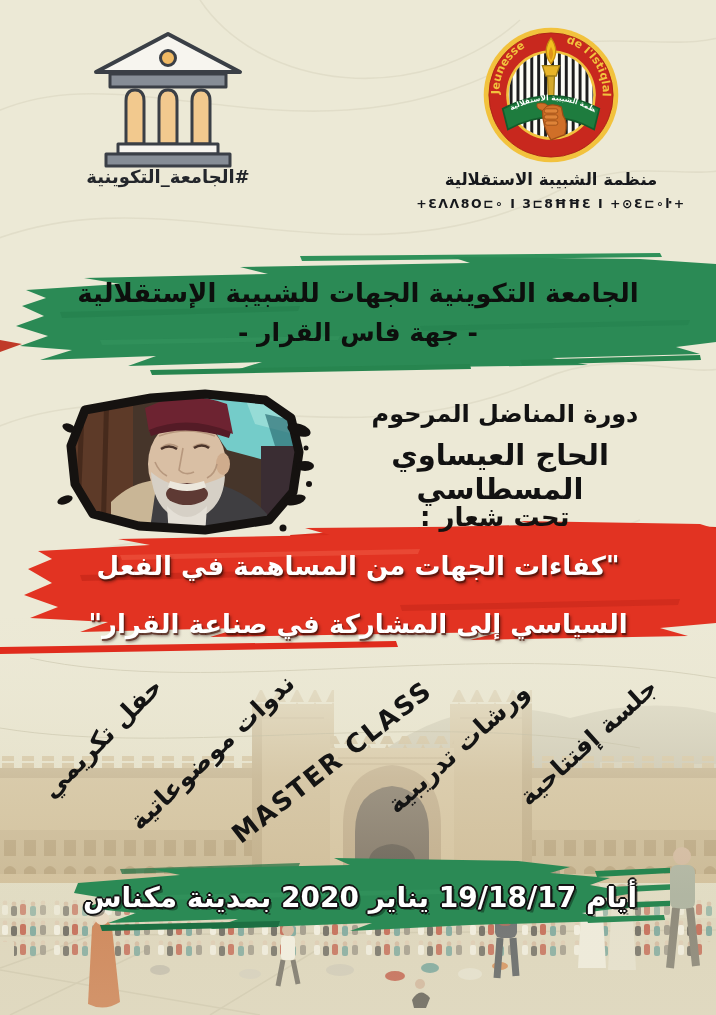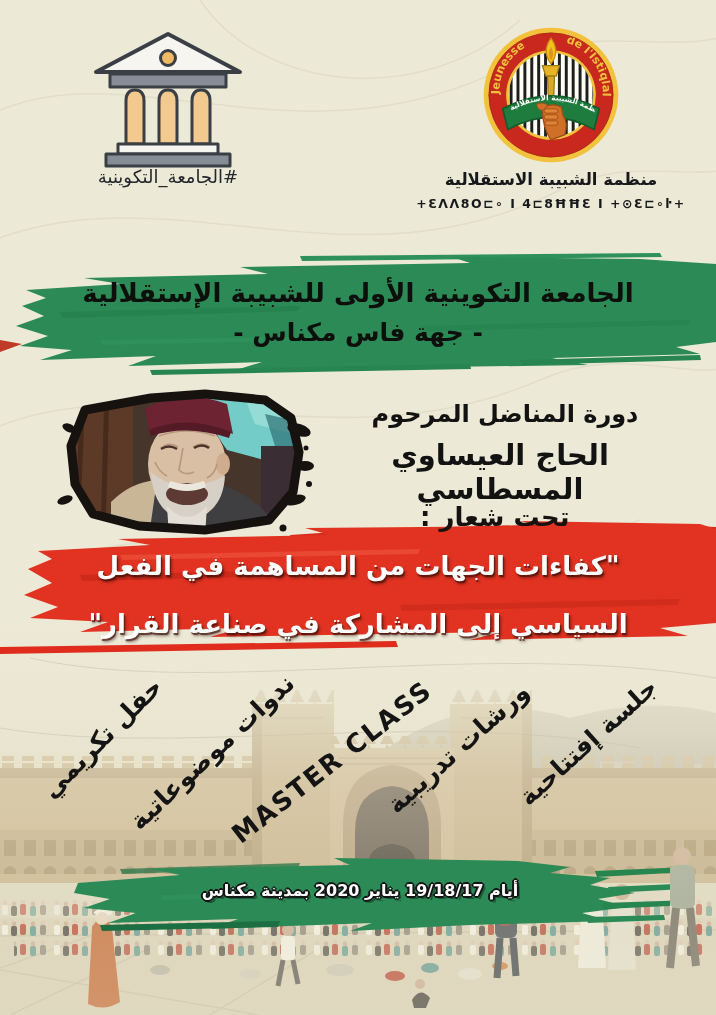--- a/index.html
+++ b/index.html
@@ -6,21 +6,21 @@
   body{background:#777;font-family:"DejaVu Sans",sans-serif;}
   .poster{position:relative;width:716px;height:1015px;overflow:hidden;background:#ece9d6;margin:0 auto;}
   .abs{position:absolute;}
   .layer0{z-index:0;} .layer1{z-index:1;} .layer2{z-index:2;} .layer3{z-index:3;}
   .layer4{z-index:4;} .layer5{z-index:5;}
   .ar{direction:rtl;unicode-bidi:embed;}
   svg{display:block;}
   svg text{font-family:"DejaVu Sans",sans-serif;}
 
   
-  .hashtag{left:40px;top:166px;width:256px;text-align:center;font-size:18px;font-weight:normal;color:#23262b;}
+  .hashtag{left:40px;top:166px;width:256px;text-align:center;font-size:18px;font-weight:bold;color:#23262b;}
   .org-name{left:396px;top:170px;width:310px;text-align:center;font-size:16.5px;font-weight:bold;color:#16181c;}
   .org-tifinagh{left:396px;top:196px;width:310px;text-align:center;font-size:12.5px;font-weight:bold;letter-spacing:1.5px;color:#16181c;}
 
   
   .title-banner{left:0;top:248px;width:716px;height:134px;}
   .title-line1{left:0;top:30px;width:716px;text-align:center;font-size:26px;font-weight:bold;color:#0d0f0d;}
   .title-line2{left:0;top:70px;width:716px;text-align:center;font-size:25px;font-weight:bold;color:#0d0f0d;}
 
   
   .mem-line1{left:330px;top:400px;width:350px;text-align:center;font-size:24px;font-weight:bold;color:#121212;}
@@ -36,21 +36,21 @@
   
   .act{white-space:nowrap;font-weight:bold;color:#141414;font-size:25px;}
   .act-0{left:588px;top:742px;transform:translate(-50%,-50%) rotate(-42deg);}
   .act-1{left:458px;top:748px;transform:translate(-50%,-50%) rotate(-42deg);}
   .act-2{left:332px;top:762px;transform:translate(-50%,-50%) rotate(-38deg);font-size:26px;letter-spacing:2px;}
   .act-3{left:212px;top:752px;transform:translate(-50%,-50%) rotate(-43deg);}
   .act-4{left:102px;top:738px;transform:translate(-50%,-50%) rotate(-45deg);}
 
   
   .date-banner{left:50px;top:845px;width:620px;height:110px;}
-  .date-text{left:0;top:36px;width:620px;text-align:center;font-size:16px;font-weight:bold;color:#ffffff;
+  .date-text{left:0;top:36px;width:620px;text-align:center;font-size:28px;font-weight:bold;color:#ffffff;
      text-shadow:-2px 0 0 #141414,2px 0 0 #141414,0 -2px 0 #141414,0 2px 0 #141414,
        -1px -1px 0 #141414,1px 1px 0 #141414,-1px 1px 0 #141414,1px -1px 0 #141414,3px 3px 0 rgba(0,0,0,.35);}
 </style>
 </head>
 <body>
 
 <div class="poster">
 
   <svg class="abs layer0" width="716" height="660" viewBox="0 0 716 660" style="left:0;top:0;">
     <g fill="none" stroke="#d9d5bf" stroke-width="1.6" opacity="0.55">
@@ -265,35 +265,35 @@
       <path d="M70 98 q-8 -2 -6 -8 q8 -2 12 2 Z" fill="#d06f28" stroke="#9c4e16" stroke-width="1"></path>
       <g stroke="#9c4e16" stroke-width="1" fill="#de8338">
         <rect x="72" y="96" width="16" height="5" rx="2.5"></rect>
           <rect x="72" y="103" width="16" height="5" rx="2.5"></rect>
           <rect x="73" y="110" width="15" height="5" rx="2.5"></rect>
       </g>
     </g>
     <circle cx="80" cy="80" r="72" fill="none" stroke="#a81f16" stroke-width="1"></circle>
   </svg>
   <div class="abs layer3 org-name ar">منظمة الشبيبة الاستقلالية</div>
-  <div class="abs layer3 org-tifinagh">+ƐΛΛ8O⊏∘ Ι 4⊏8ĦĦƐ Ι +⊙Ɛ⊏∘ŀ+</div>
+  <div class="abs layer3 org-tifinagh">+ƐΛΛ8O⊏∘ Ι 3⊏8ĦĦƐ Ι +⊙Ɛ⊏∘ŀ+</div>
 
   <div class="abs layer2 title-banner">
     <svg width="716" height="134" viewBox="0 0 716 134" preserveAspectRatio="none">
       <path d="M300,8 L660,5 L662,9 L302,13 Z" fill="#2f915a"></path>
       <path d="M26,42 L120,36 L84,30 L268,26 L240,19 L470,15 L452,9 L640,11 L716,16 L716,94 L676,99 L700,106 L552,110 L588,117 L236,122 L262,114 L128,118 L156,108 L40,112 L72,102 L20,98 L48,88 L16,78 L44,68 L22,58 L46,50 Z" fill="#2b8a55"></path>
       <path d="M60,64 L300,58 L298,63 L62,70 Z" fill="#23804d" opacity="0.65"></path>
       <path d="M420,78 L690,72 L688,77 L422,83 Z" fill="#23804d" opacity="0.5"></path>
       <path d="M100,92 L340,88 L338,92 L102,97 Z" fill="#36965f" opacity="0.5"></path>
       <path d="M150,122 L470,116 L471,121 L152,127 Z" fill="#27854f"></path>
       <path d="M520,112 L700,107 L701,112 L522,117 Z" fill="#27854f"></path>
       <path d="M0,92 L22,96 L0,104 Z" fill="#c03a28"></path>
     </svg>
-    <div class="abs title-line1 ar">الجامعة التكوينية الأولى للشبيبة الإستقلالية</div>
-    <div class="abs title-line2 ar">- جهة فاس مكناس -</div>
+    <div class="abs title-line1 ar">الجامعة التكوينية الجهات للشبيبة الإستقلالية</div>
+    <div class="abs title-line2 ar">- جهة فاس القرار -</div>
   </div>
 
   <svg class="abs layer3" width="260" height="148" viewBox="0 0 260 148" style="left:55px;top:388px;">
     <defs>
       <clipPath id="photoClip">
         <path d="M30,22 L96,10 L150,6 L210,12 L236,30 L244,64 L238,104 L214,132 L150,142 L84,138 L38,126 L20,96 L16,58 Z"></path>
       </clipPath>
     </defs>
     <g clip-path="url(#photoClip)">
       <rect x="0" y="0" width="260" height="148" fill="#46352a"></rect>

